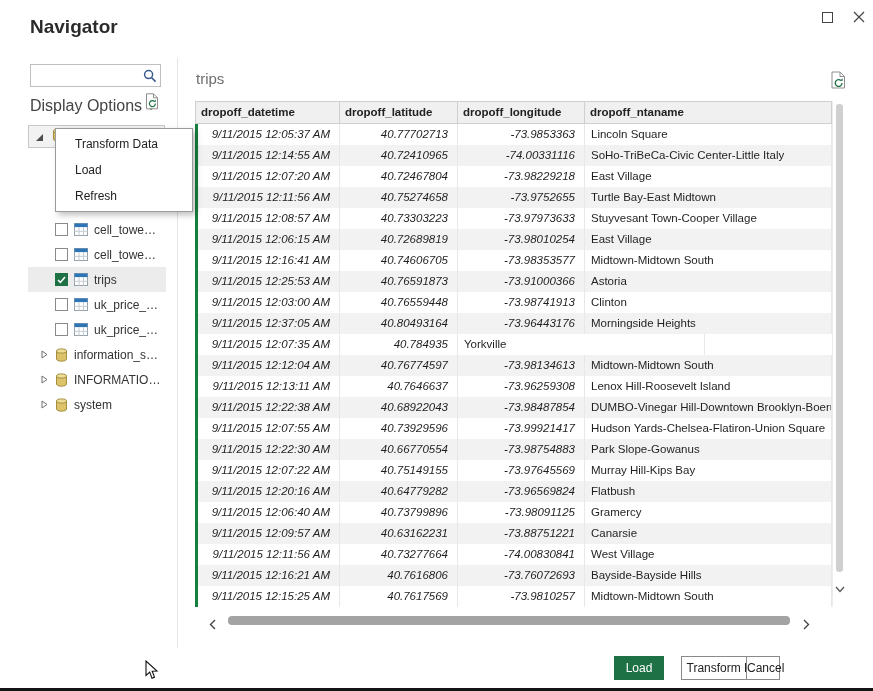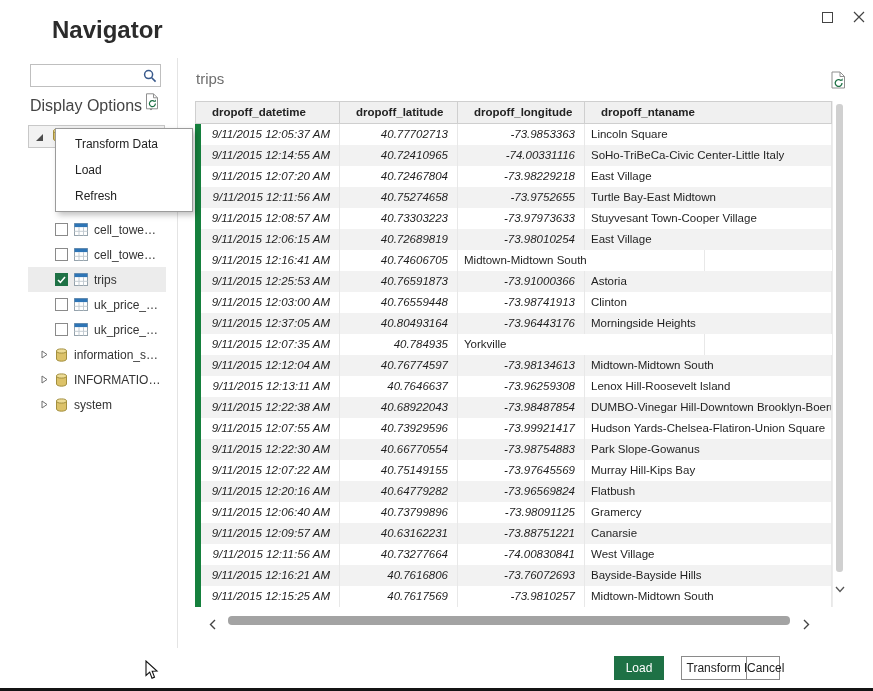--- a/index.html
+++ b/index.html
@@ -1,21 +1,21 @@
 <!DOCTYPE html>
 <html style="--accent-green: #1e7145; --selection-bg: #ececec; --header-bg: #f0f0f0; --table-icon-blue: #2e75b6; --db-icon-tan: #dcc269;"><head>
 <meta charset="utf-8">
 <style>
   * { box-sizing: border-box; margin: 0; padding: 0; }
   html,body { background:#ffffff; }
   .window {
     position: relative; width: 873px; height: 691px; background:#fff;
     font-family: "Liberation Sans", sans-serif; overflow: hidden; color:#252525;
   }
-  .title { position:absolute; left:30px; top:16px; font-size:24px; font-weight:600; color:#2b2b2b;margin-left:22px; }
+  .title { position:absolute; left:30px; top:16px; font-size:19px; font-weight:600; color:#2b2b2b; }
   .win-max { position:absolute; left:822px; top:9px; cursor:default; }
   .win-close { position:absolute; left:853px; top:9px; cursor:default; }
 
   
   .search-box { position:absolute; left:30px; top:64px; width:131px; height:23px; border:1px solid #bfbfbf; background:#fff; display:flex; align-items:center; }
   .search-input { flex:1; min-width:0; border:none; outline:none; font-family:inherit; font-size:12px; padding-left:6px; background:transparent; }
   .search-icon { width:20px; display:flex; justify-content:center; }
   .display-options { position:absolute; left:30px; top:97px; font-size:16px; color:#444; display:flex; align-items:center; gap:5px; cursor:default; }
   .sidebar-refresh { position:absolute; left:145px; top:93px; }
   .divider { position:absolute; left:177px; top:58px; width:1px; height:590px; background:#e4e4e4; }
@@ -34,26 +34,26 @@
 
   .context-menu { position:absolute; left:55px; top:128px; width:138px; background:#fff; border:1px solid #9b9b9b; box-shadow:3px 3px 6px rgba(0,0,0,0.25); z-index:10; padding:2px 0; }
   .menu-item { height:26px; line-height:26px; padding-left:19px; font-size:12px; color:#222; cursor:default; }
 
   
   .preview-title { position:absolute; left:196px; top:70px; font-size:15px; color:#6e6e6e; }
   .preview-refresh { position:absolute; left:830px; top:71px; }
 
   .grid { position:absolute; left:195px; top:101px; width:637px; font-size:11.5px; }
   .grid-head { display:flex; height:23px; background: var(--header-bg, #f0f0f0); }
-  .th { font-weight:bold; color:#222; line-height:21px; padding-left:16px; border-top:1px solid #cfcfcf; border-bottom:1px solid #cfcfcf; border-right:1px solid #cfcfcf; white-space:nowrap; overflow:hidden; }
+  .th { font-weight:bold; color:#222; line-height:21px; padding-left:5px; border-top:1px solid #cfcfcf; border-bottom:1px solid #cfcfcf; border-right:1px solid #cfcfcf; white-space:nowrap; overflow:hidden; }
   .th:first-child { border-left:1px solid #cfcfcf; }
   .trow { display:flex; height:21px; }
   .trow:nth-child(even) { background:#f2f2f2; }
   .td { line-height:21px; border-right:1px solid #e8e8e8; white-space:nowrap; overflow:hidden; color:#1f1f1f; }
-  .td:first-child { border-left:6px solid #15803d; }
+  .td:first-child { border-left:3px solid #15803d; }
   .c0 { width:145px; } .c1 { width:118px; } .c2 { width:127px; } .c3 { width:247px; }
   .num { font-style:italic; text-align:right; padding-right:9px; }
   .txt { padding-left:6px; }
 
   .vscroll { position:absolute; left:832px; top:101px; width:14px; height:506px; border-left:1px solid #ececec; }
   .vthumb { position:absolute; left:3px; top:3px; width:7px; height:468px; background:#d0d0d0; border-radius:3px; }
   .vchev { position:absolute; left:2px; bottom:10px; }
   .hscroll { position:absolute; left:195px; top:611px; width:651px; height:20px; }
   .hchev-l { position:absolute; left:14px; top:5px; }
   .hchev-r { position:absolute; right:36px; top:5px; }
@@ -297,20 +297,21 @@
         </div>
         <div class="trow">
           <div class="td c0 num">9/11/2015 12:06:15 AM</div>
           <div class="td c1 num">40.72689819</div>
           <div class="td c2 num">-73.98010254</div>
           <div class="td c3 txt">East Village</div>
         </div>
         <div class="trow">
           <div class="td c0 num">9/11/2015 12:16:41 AM</div>
           <div class="td c1 num">40.74606705</div>
+          <div class="td c2 num">-73.98353577</div>
           <div class="td c3 txt">Midtown-Midtown South</div>
         </div>
         <div class="trow">
           <div class="td c0 num">9/11/2015 12:25:53 AM</div>
           <div class="td c1 num">40.76591873</div>
           <div class="td c2 num">-73.91000366</div>
           <div class="td c3 txt">Astoria</div>
         </div>
         <div class="trow">
           <div class="td c0 num">9/11/2015 12:03:00 AM</div>

